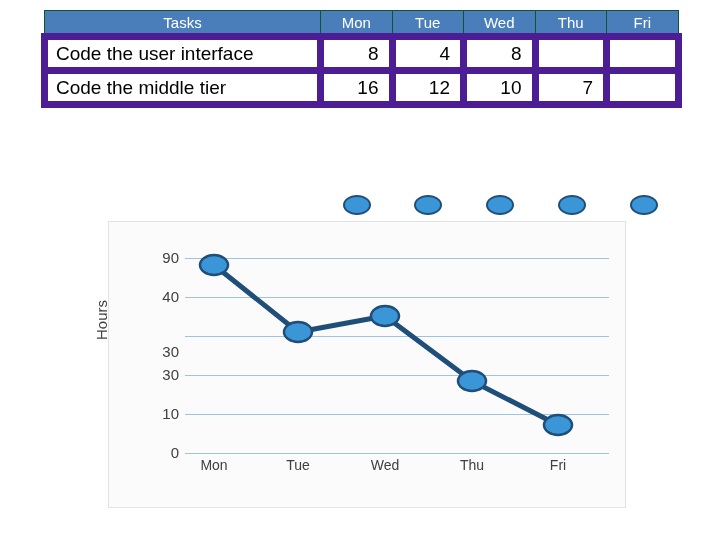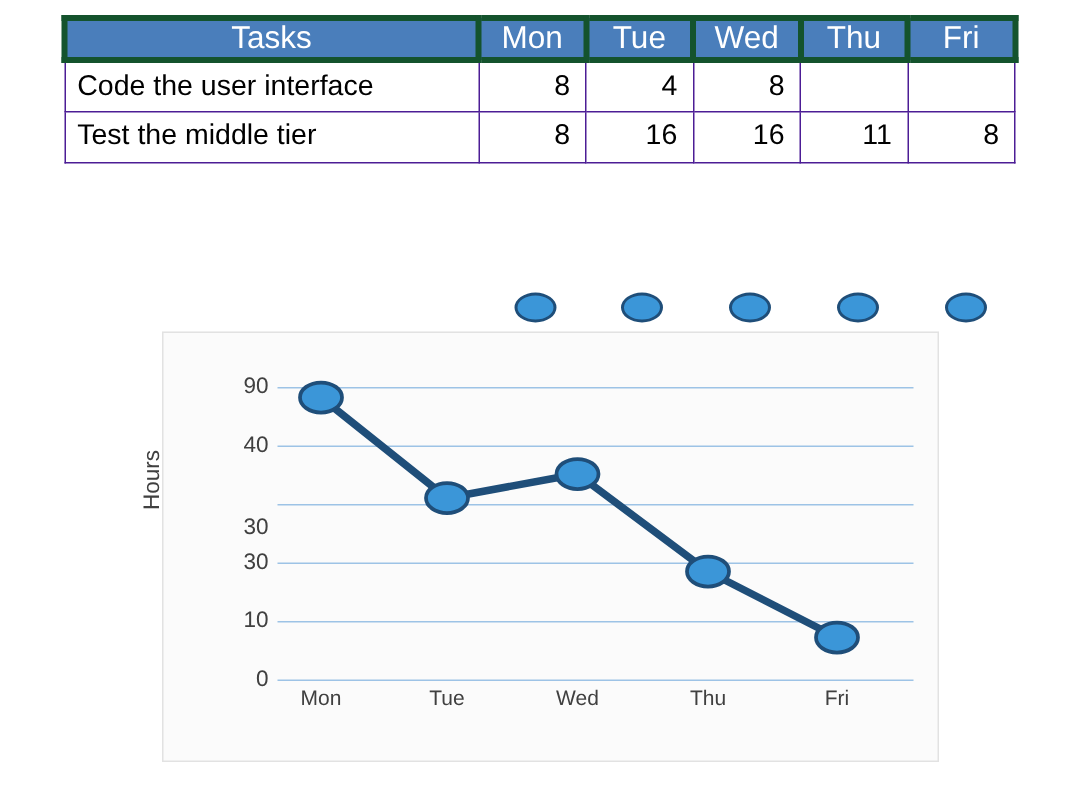--- a/index.html
+++ b/index.html
@@ -22,35 +22,35 @@
     top: 10px;
     width: 634px;
   }
   table.tasks {
     border-collapse: collapse;
     width: 100%;
     table-layout: fixed;
   }
   table.tasks th,
   table.tasks td {
-    border: 1px solid #4c1d95;
+    border: 7px solid #4c1d95;
     font-size: 19px;
     font-weight: normal;
     color: #000000;
     height: 34px;
     box-sizing: border-box;
     padding: 0 8px;
   }
   table.tasks thead th {
     background: #4a7ebb;
     color: #ffffff;
     text-align: center;
-    font-size: 21px;
+    font-size: 15px;
     height: 26px;
-    border: 4px solid #14532d;
+    border: 1px solid #14532d;
   }
   table.tasks thead th.task-col {
     text-align: center;
   }
   table.tasks tbody td.task-name {
     text-align: left;
   }
   table.tasks tbody td.num {
     text-align: right;
     padding-right: 10px;
@@ -145,26 +145,26 @@
     <tbody>
       <tr>
         <td class="task-name">Code the user interface</td>
         <td class="num">8</td>
         <td class="num">4</td>
         <td class="num">8</td>
         <td class="num"></td>
         <td class="num"></td>
       </tr>
       <tr>
-        <td class="task-name">Test the middle tier</td>
-        <td class="num">8</td>
+        <td class="task-name">Code the middle tier</td>
         <td class="num">16</td>
-        <td class="num">16</td>
-        <td class="num">11</td>
-        <td class="num">8</td>
+        <td class="num">12</td>
+        <td class="num">10</td>
+        <td class="num">7</td>
+        <td class="num"></td>
       </tr>
     </tbody>
   </table>
 </div>
 
 <div class="float-markers">
   <div class="fmark" style="left:343px; top:195px;"></div>
   <div class="fmark" style="left:414px; top:195px;"></div>
   <div class="fmark" style="left:486px; top:195px;"></div>
   <div class="fmark" style="left:558px; top:195px;"></div>

